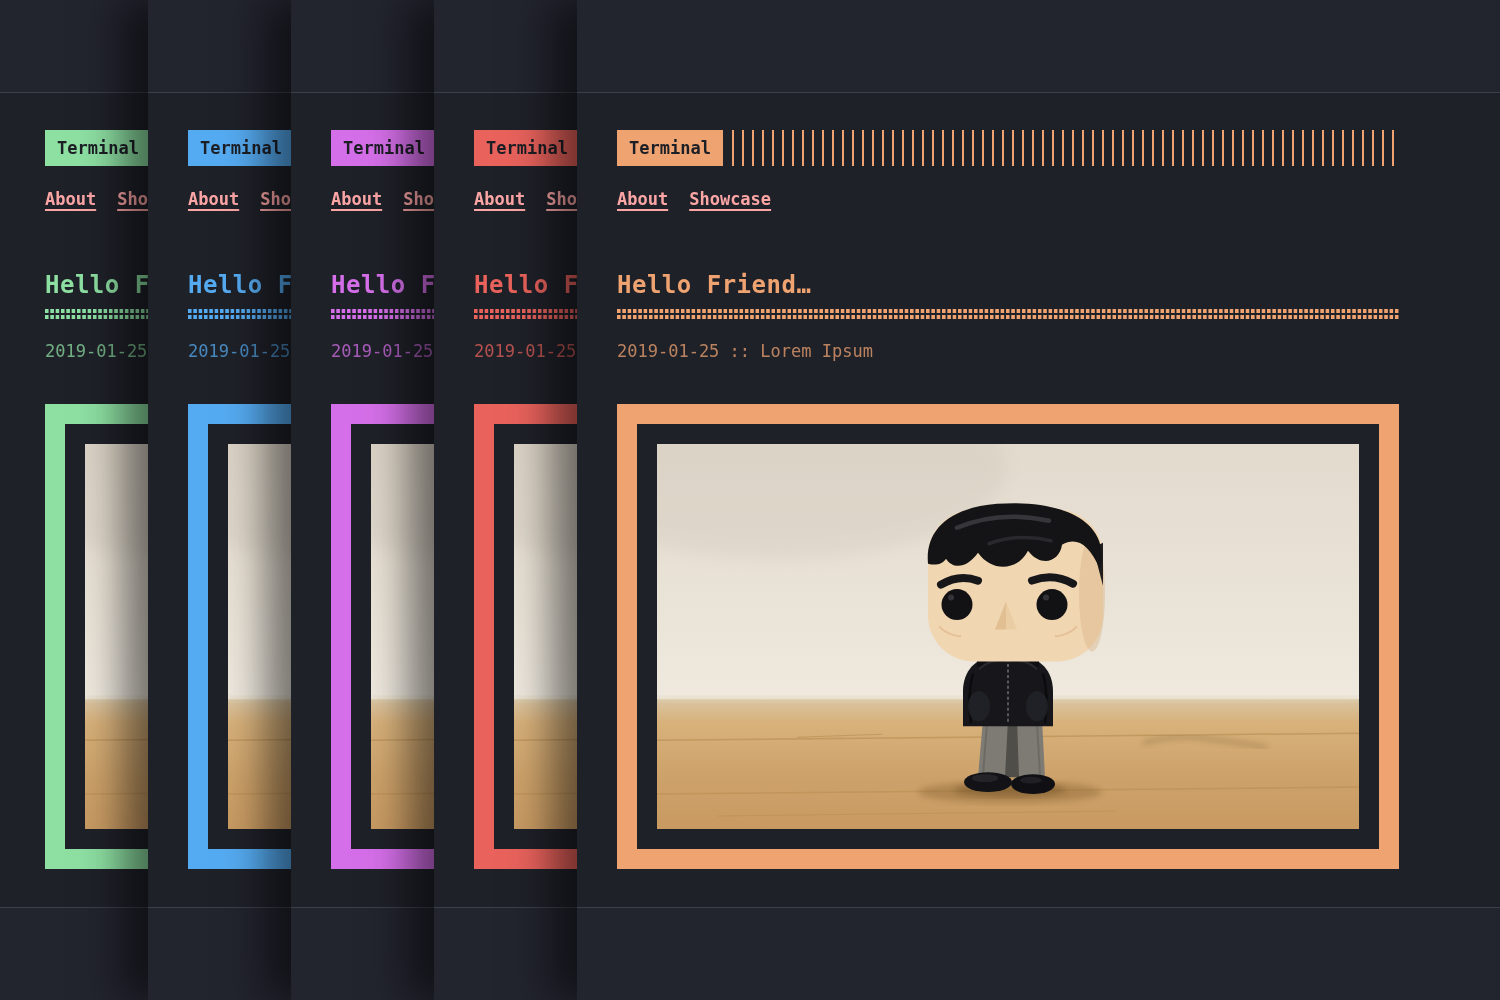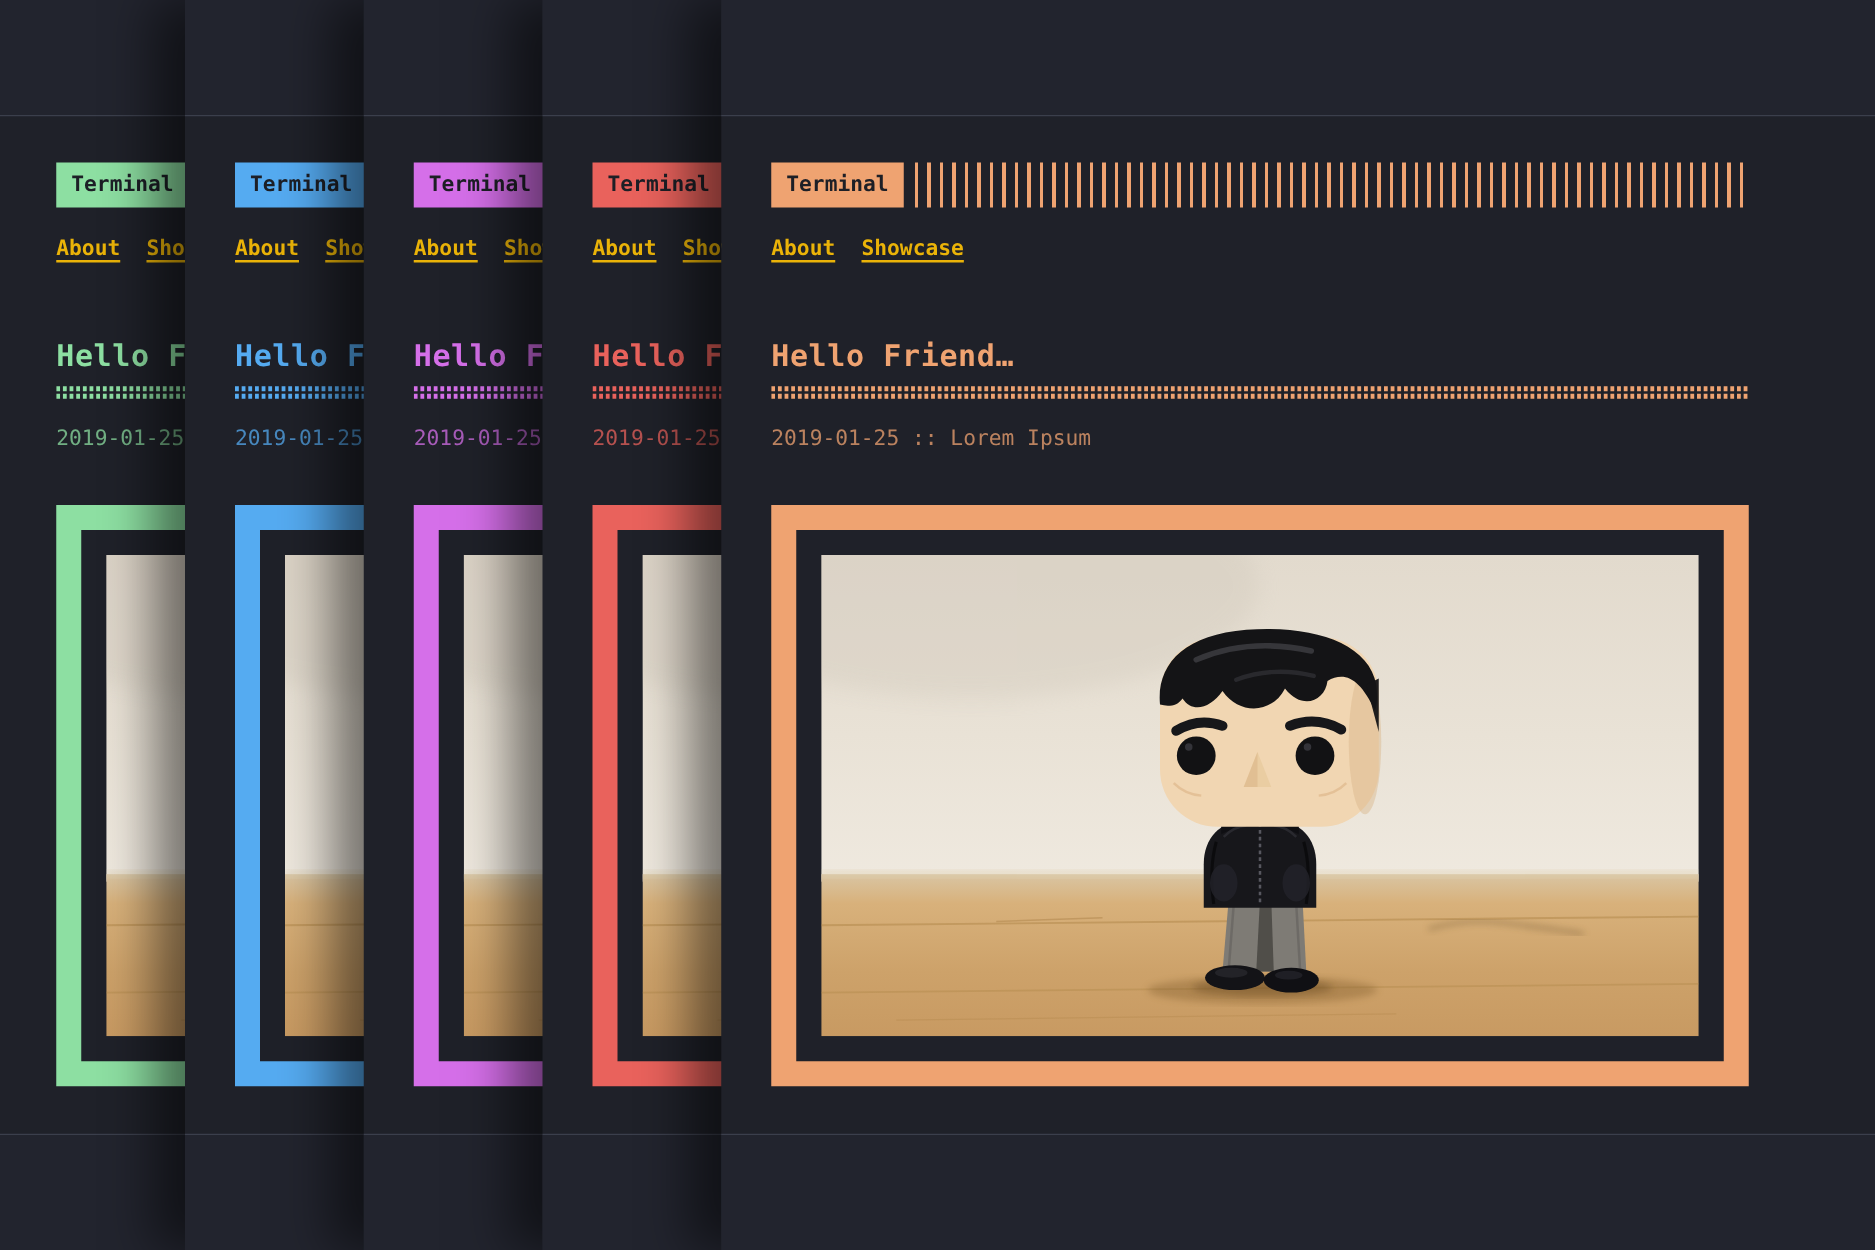--- a/index.html
+++ b/index.html
@@ -22,21 +22,21 @@
     background:var(--accent);color:#1d1f26;
     font-size:17px;font-weight:700;line-height:36px;
     padding:0 12px;text-decoration:none;white-space:nowrap;text-align:center;
   }
   .logo-bars{
     flex:1;margin-left:9px;
     background:repeating-linear-gradient(to right,var(--accent) 0 2.5px,transparent 2.5px 10px);
   }
   .menu{margin-top:23px;display:flex;gap:21px;font-size:17px;font-weight:700;}
   .menu a{
-    color:#eab308;text-decoration:underline;
+    color:#fca5a5;text-decoration:underline;
     text-decoration-thickness:1.5px;text-underline-offset:4px;cursor:pointer;
   }
   .post{width:782px;}
   .post-title{
     margin:64px 0 0;color:var(--accent);
     font-size:24px;font-weight:700;line-height:1;letter-spacing:.5px;
   }
   .post-divider{
     margin-top:12px;height:10px;width:100%;
     background-image:

